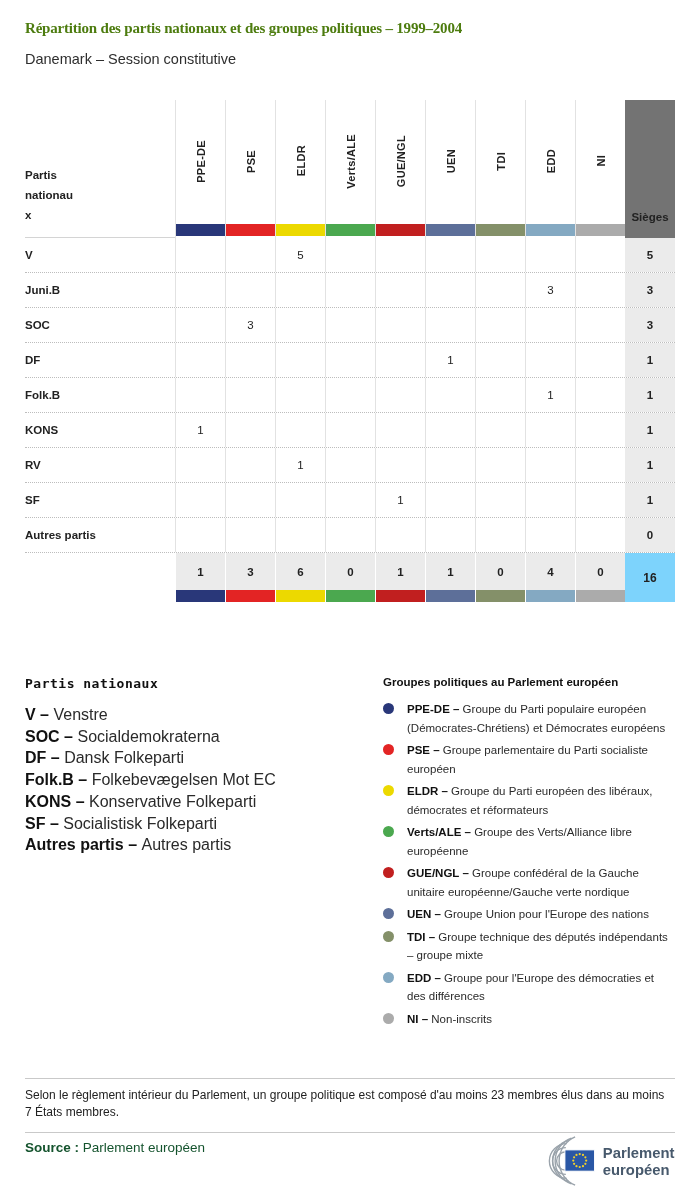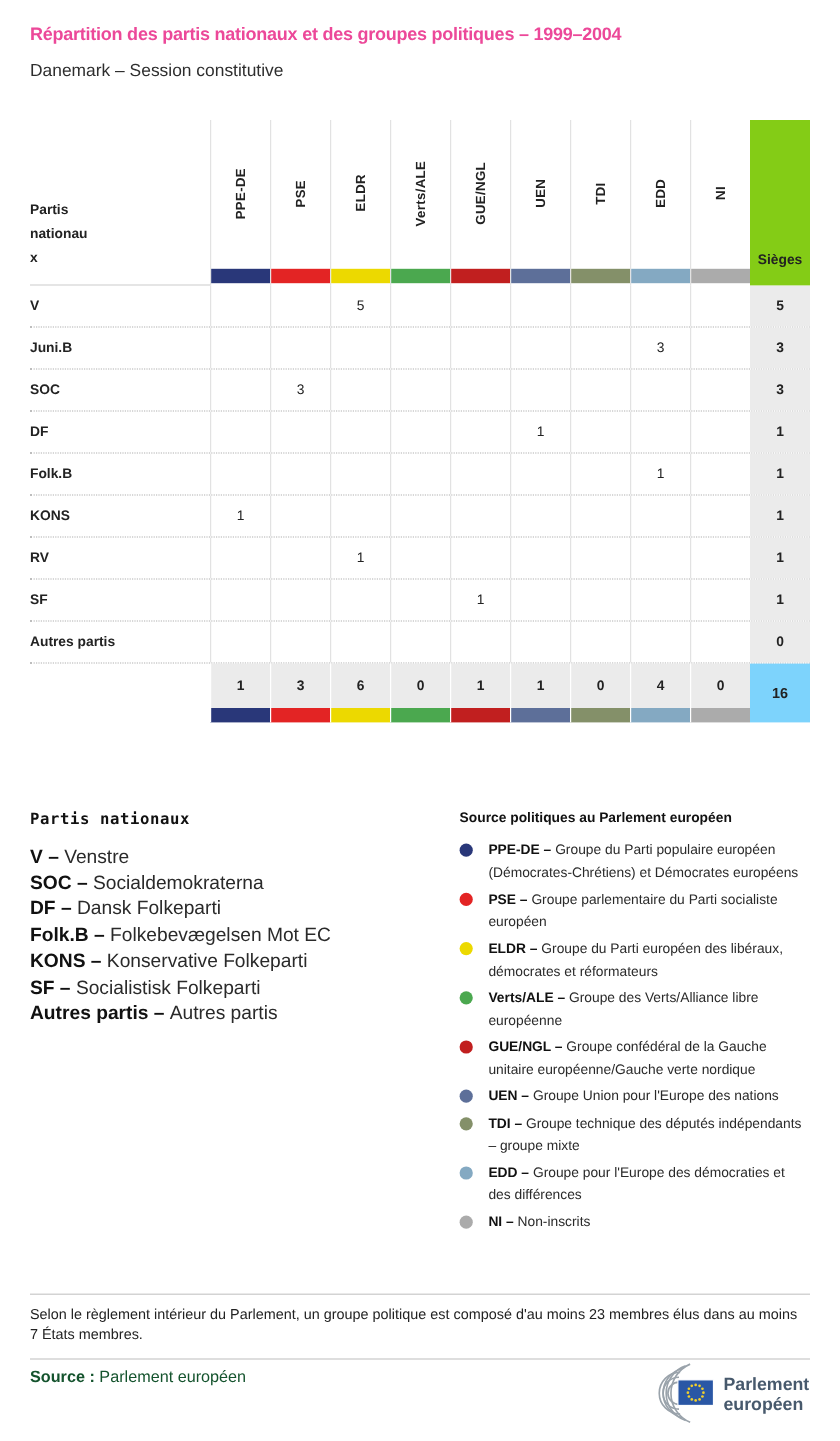--- a/index.html
+++ b/index.html
@@ -1,34 +1,34 @@
 <!DOCTYPE html>
 <html><head>
 <meta charset="utf-8">
 <style>
   html,body{margin:0;padding:0;}
   body{
     width:700px;height:1201px;background:#ffffff;position:relative;
     font-family:"Liberation Sans",sans-serif;color:#1d1d1b;
     -webkit-font-smoothing:antialiased;
   }
-  .title{position:absolute;left:25px;top:20px;font-size:15px;font-weight:bold;letter-spacing:-0.2px;color:#ec4899;}
+  .title{position:absolute;left:25px;top:20px;font-size:15px;font-weight:bold;letter-spacing:-0.2px;color:#4d7c0f;font-family:Liberation Serif, serif;}
   .subtitle{position:absolute;left:25px;top:51px;font-size:14.5px;color:#2e2e2e;}
 
   
   .table{position:absolute;left:25px;top:100px;width:650px;}
   .t-head{display:flex;height:138px;}
   .corner{width:150px;position:relative;border-bottom:1px solid #d4d4d4;box-sizing:border-box;}
   .corner-label{position:absolute;left:0;bottom:12px;width:49px;font-size:11.5px;font-weight:bold;line-height:20px;overflow-wrap:anywhere;color:#222;}
   .group-cells{display:flex;}
   .gh-cell{width:50px;position:relative;border-left:1px solid #e2e2e2;box-sizing:border-box;
            display:flex;align-items:center;justify-content:center;padding-bottom:16px;}
   .vlabel{writing-mode:vertical-rl;transform:rotate(180deg);font-size:11px;font-weight:bold;letter-spacing:0.3px;color:#222;white-space:nowrap;}
   .gbar{position:absolute;left:0;right:0;bottom:2px;height:12px;}
-  .sieges-head{width:50px;background:#84cc16;display:flex;align-items:flex-end;justify-content:center;
+  .sieges-head{width:50px;background:#737373;display:flex;align-items:flex-end;justify-content:center;
                box-sizing:border-box;padding-bottom:15px;font-size:11.5px;font-weight:bold;color:#222;}
 
   .t-row{display:flex;height:35px;border-bottom:1px dotted #bdbdbd;box-sizing:border-box;}
   .rlabel{width:150px;display:flex;align-items:center;font-size:11.5px;font-weight:bold;color:#222;}
   .t-cell{width:50px;border-left:1px solid #e2e2e2;box-sizing:border-box;
           display:flex;align-items:center;justify-content:center;font-size:11.5px;color:#222;}
   .t-seats{width:50px;background:#ebebeb;display:flex;align-items:center;justify-content:center;
            font-size:11.5px;font-weight:bold;color:#222;}
 
   .t-total{position:relative;width:650px;height:49px;}
@@ -274,21 +274,21 @@
       <div class="ll-item"><b>SOC – </b>Socialdemokraterna</div>
       <div class="ll-item"><b>DF – </b>Dansk Folkeparti</div>
       <div class="ll-item"><b>Folk.B – </b>Folkebevægelsen Mot EC</div>
       <div class="ll-item"><b>KONS – </b>Konservative Folkeparti</div>
       <div class="ll-item"><b>SF – </b>Socialistisk Folkeparti</div>
       <div class="ll-item"><b>Autres partis – </b>Autres partis</div>
     </div>
 </div>
 
 <div class="legend-right">
-  <div class="lr-head">Source politiques au Parlement européen</div>
+  <div class="lr-head">Groupes politiques au Parlement européen</div>
   <div id="legend-groups-list">
       <div class="lr-item"><span class="lr-dot" style="background: rgb(41, 55, 121);"></span><b>PPE-DE – </b>Groupe du Parti populaire européen (Démocrates-Chrétiens) et Démocrates européens</div>
       <div class="lr-item"><span class="lr-dot" style="background: rgb(227, 36, 36);"></span><b>PSE – </b>Groupe parlementaire du Parti socialiste européen</div>
       <div class="lr-item"><span class="lr-dot" style="background: rgb(236, 217, 0);"></span><b>ELDR – </b>Groupe du Parti européen des libéraux, démocrates et réformateurs</div>
       <div class="lr-item"><span class="lr-dot" style="background: rgb(75, 168, 79);"></span><b>Verts/ALE – </b>Groupe des Verts/Alliance libre européenne</div>
       <div class="lr-item"><span class="lr-dot" style="background: rgb(193, 31, 31);"></span><b>GUE/NGL – </b>Groupe confédéral de la Gauche unitaire européenne/Gauche verte nordique</div>
       <div class="lr-item"><span class="lr-dot" style="background: rgb(93, 111, 153);"></span><b>UEN – </b>Groupe Union pour l'Europe des nations</div>
       <div class="lr-item"><span class="lr-dot" style="background: rgb(132, 144, 105);"></span><b>TDI – </b>Groupe technique des députés indépendants – groupe mixte</div>
       <div class="lr-item"><span class="lr-dot" style="background: rgb(132, 169, 194);"></span><b>EDD – </b>Groupe pour l'Europe des démocraties et des différences</div>
       <div class="lr-item"><span class="lr-dot" style="background: rgb(171, 171, 171);"></span><b>NI – </b>Non-inscrits</div>

